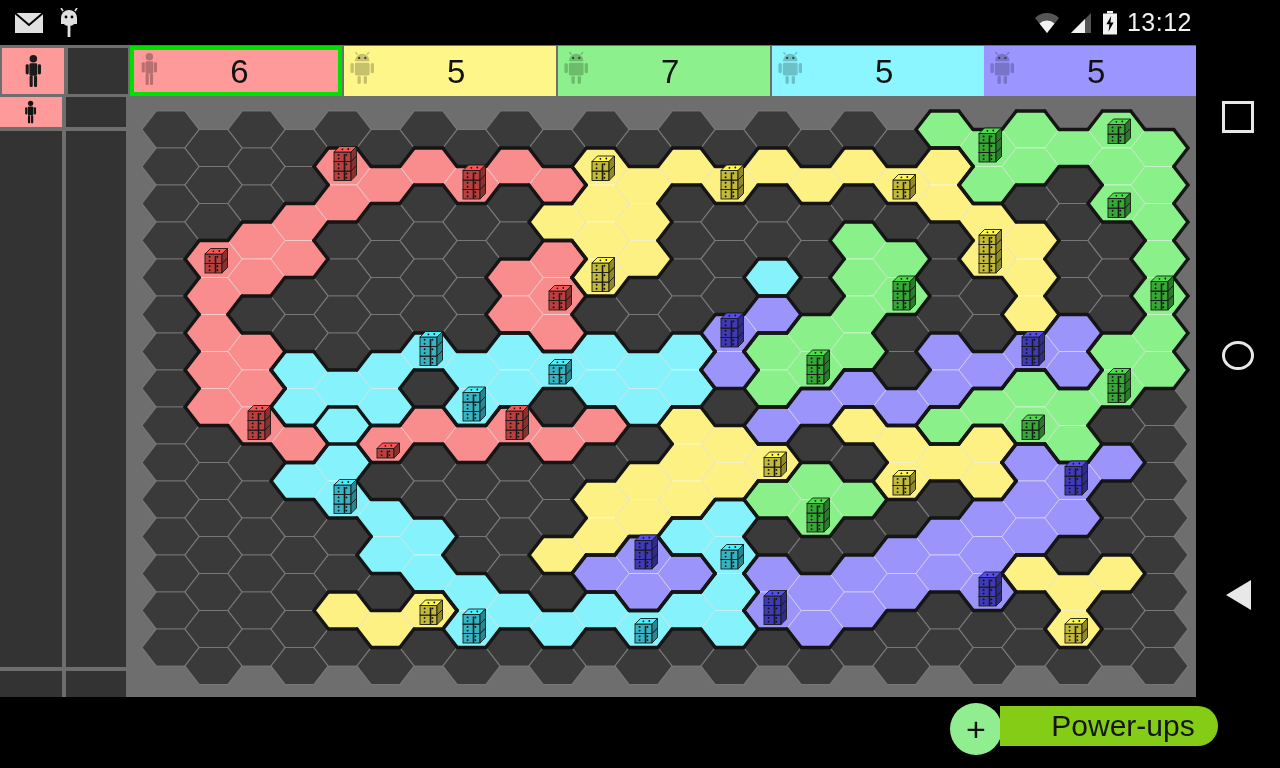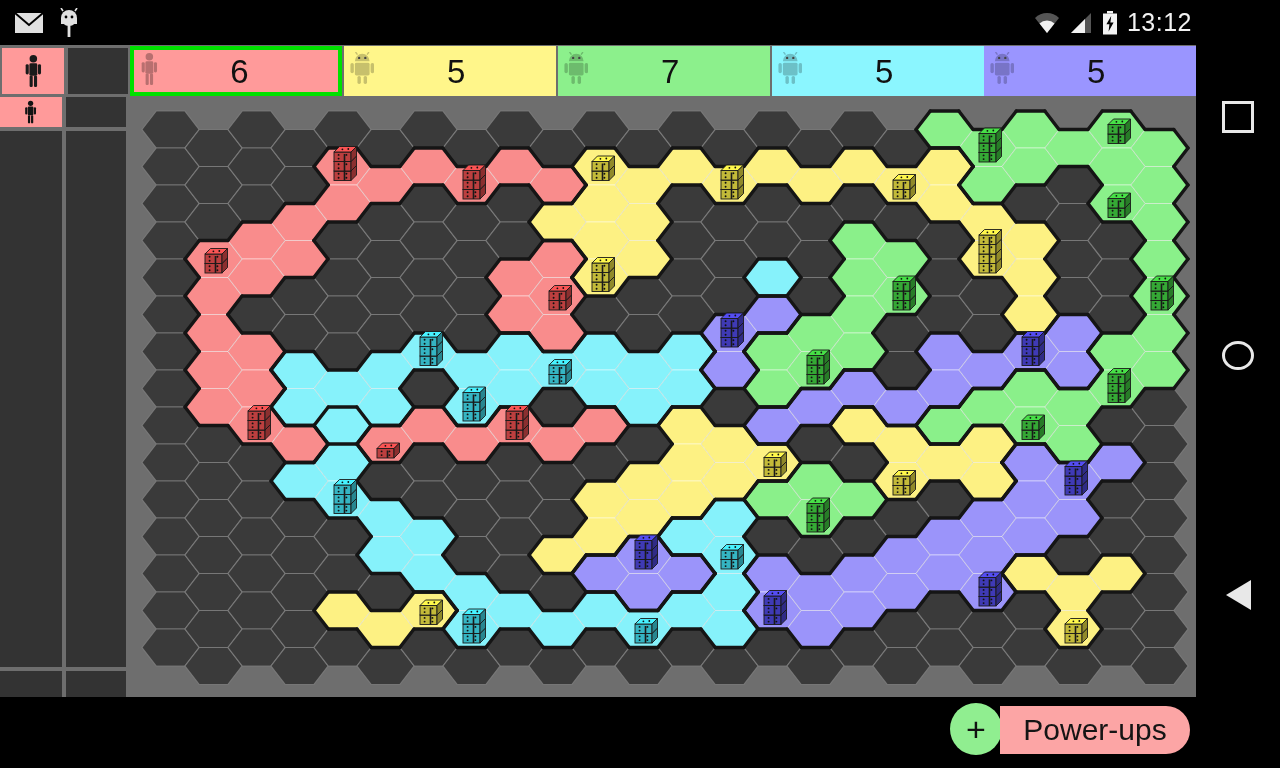--- a/index.html
+++ b/index.html
@@ -43,23 +43,23 @@
   
   .bottombar{position:absolute;left:0;top:697px;width:1196px;height:71px;background:#6e6e6e;}
   .endturn{position:absolute;left:4px;top:6px;width:122px;height:56px;background:#6f93de;
            display:flex;align-items:center;justify-content:center;color:#1a1a1a;font-size:25px;font-weight:bold;}
   .fbtn{position:absolute;left:133px;top:6px;width:55px;height:56px;background:#333;
         display:flex;align-items:center;justify-content:center;color:#ff9800;font-size:26px;font-weight:bold;}
   .msgbar{position:absolute;left:193px;top:6px;width:752px;height:56px;background:#333;}
   .plusbadge{position:absolute;left:950px;top:703px;width:52px;height:52px;border-radius:50%;
              background:#90ee90;display:flex;align-items:center;justify-content:center;
              color:#111;font-size:34px;line-height:34px;}
-  .powerups{position:absolute;left:1000px;top:706px;width:190px;height:48px;background:#fca5a5;
+  .powerups{position:absolute;left:1000px;top:706px;width:190px;height:40px;background:#84cc16;
             border-radius:0 24px 24px 0;display:flex;align-items:center;justify-content:center;
-            color:#151515;font-size:30px;}
+            color:#151515;font-size:30px;padding-left:28px;}
 </style>
 </head>
 <body>
 
 <div id="app">
 
   <div class="statusbar">
     <div class="sb-left">
       <svg width="30" height="22" viewBox="0 0 30 22">
         <rect x="1" y="1" width="28" height="20" fill="#e0e0e0"></rect>

